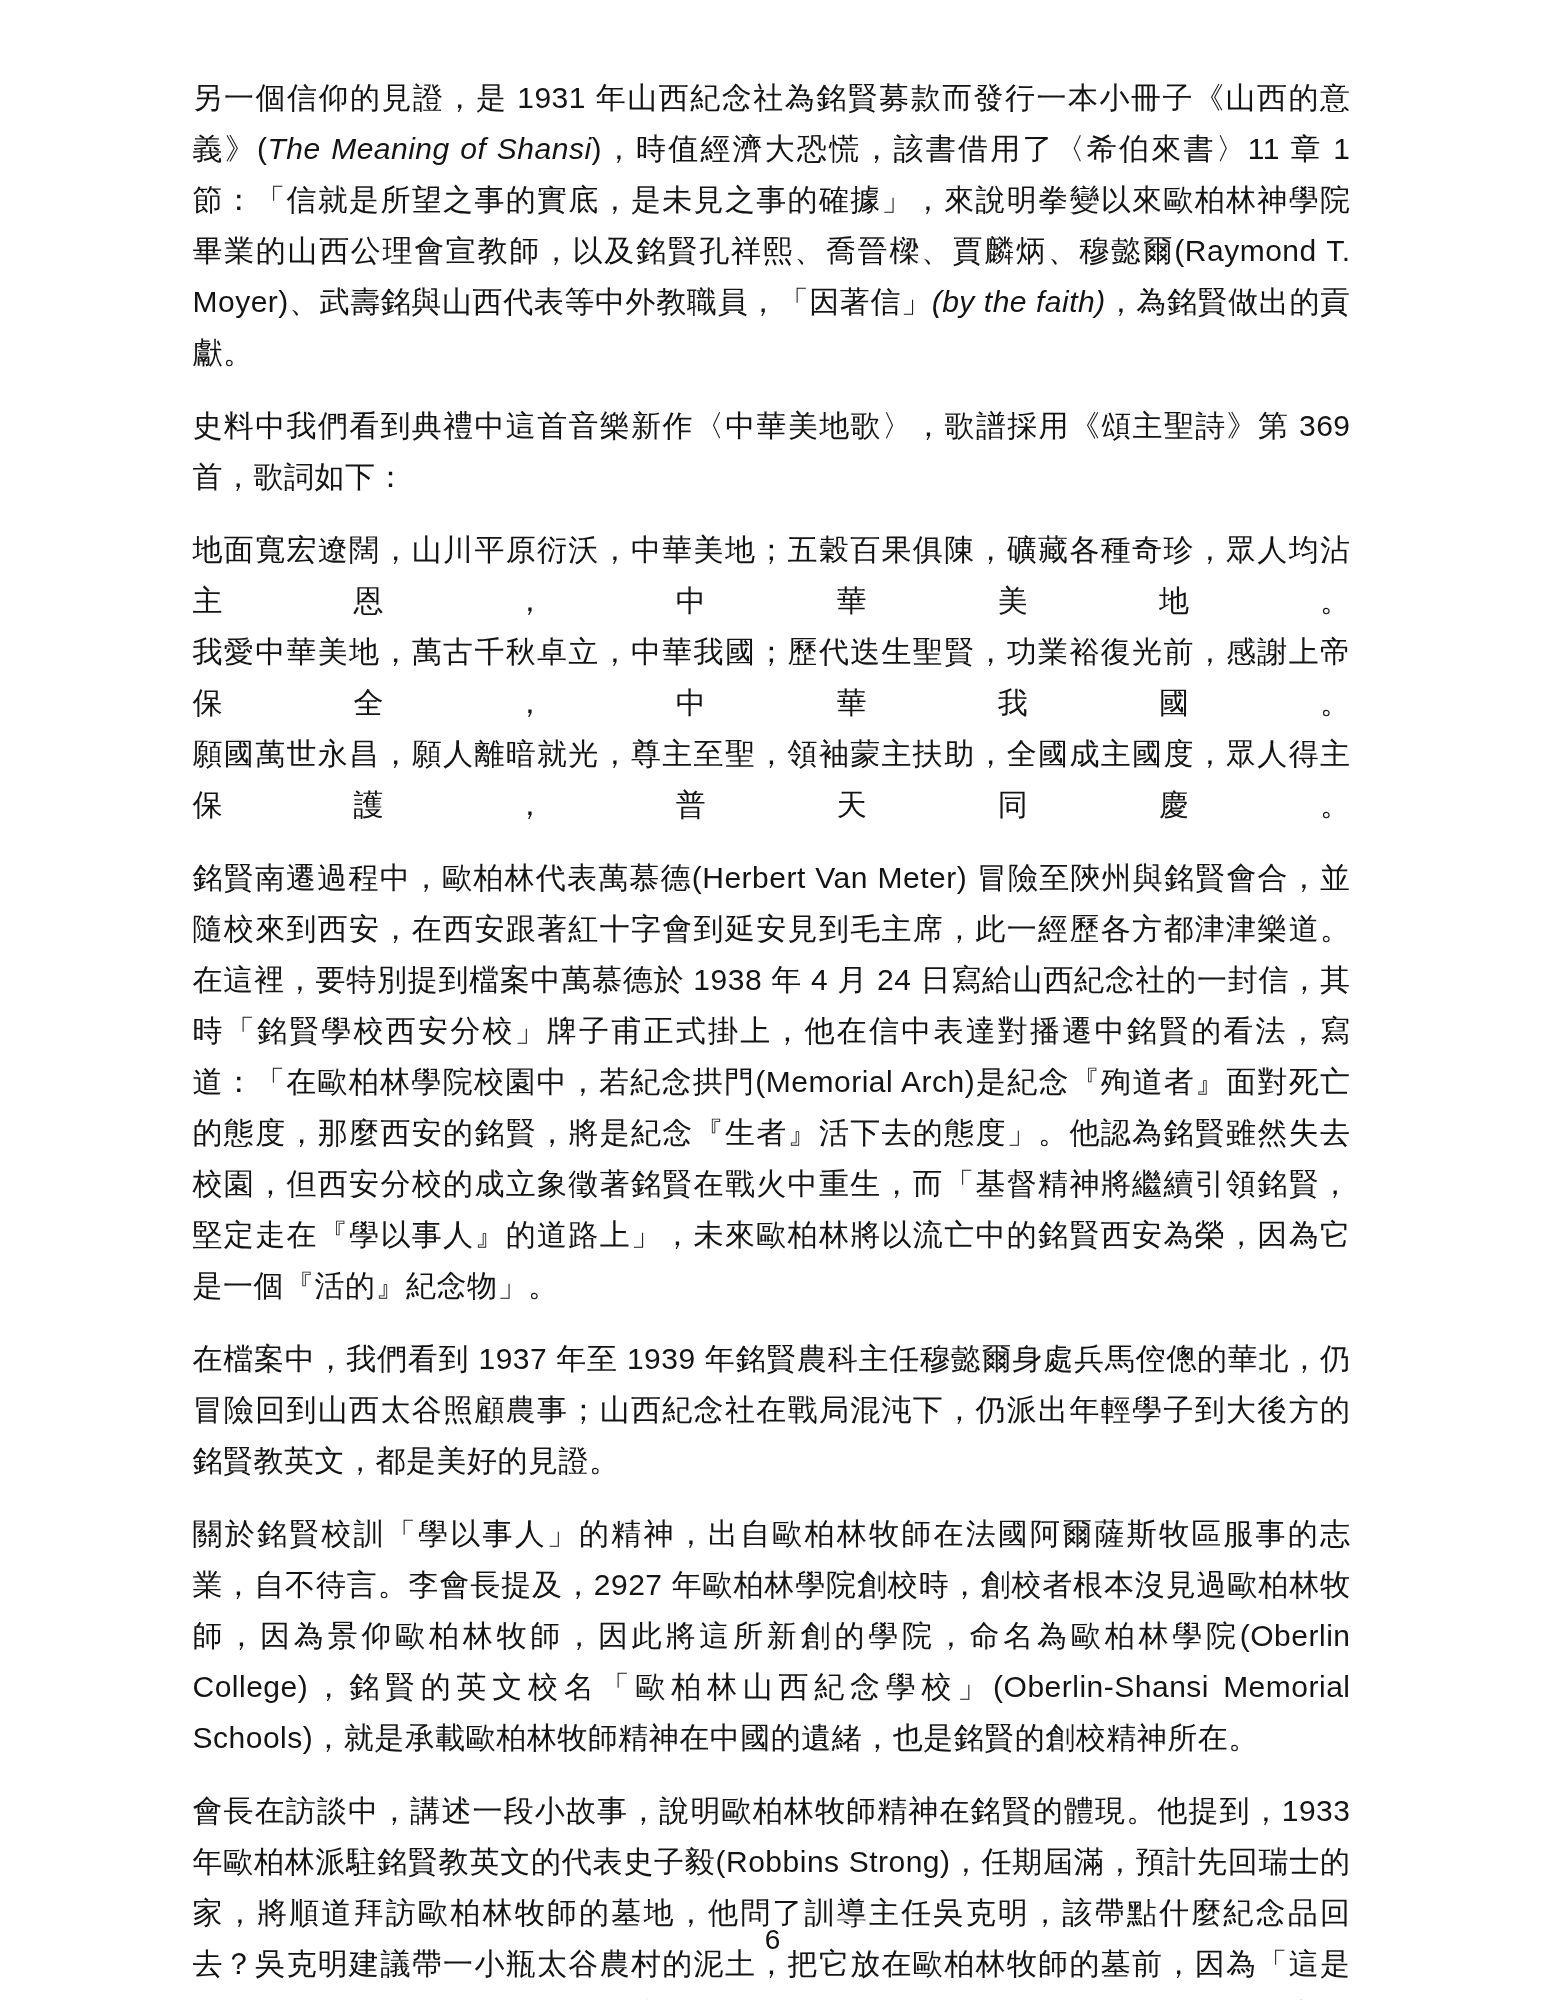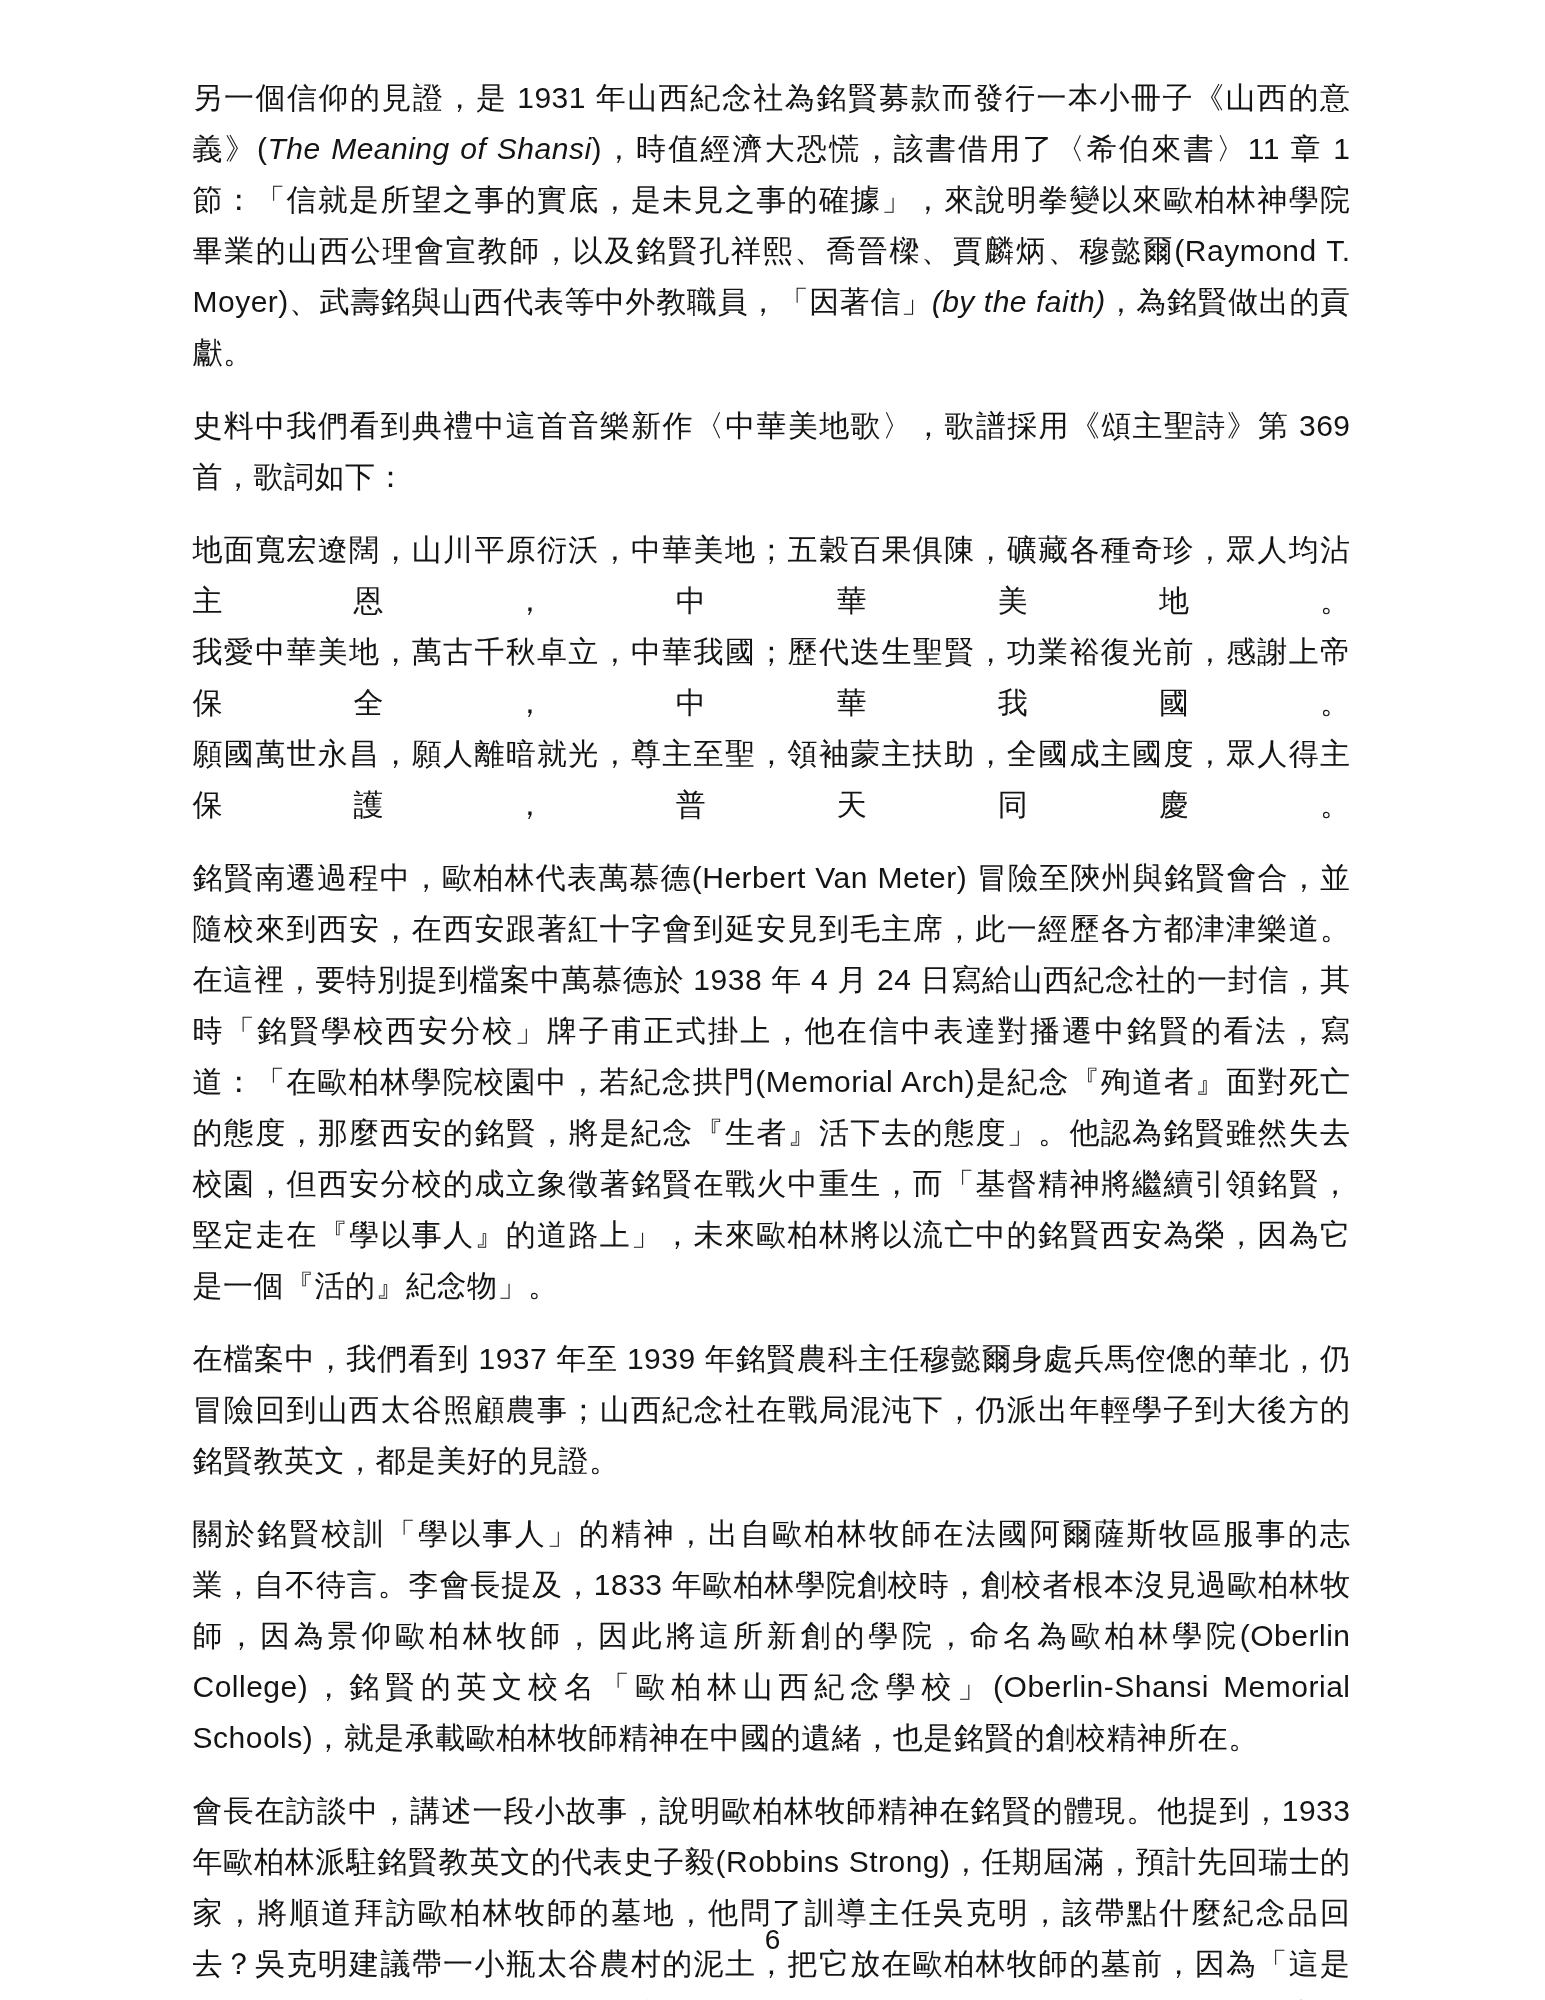--- a/index.html
+++ b/index.html
@@ -58,19 +58,19 @@
     <div class="hymn-line">地面寬宏遼闊，山川平原衍沃，中華美地；五穀百果俱陳，礦藏各種奇珍，眾人均沾主恩，中華美地。</div>
     <div class="hymn-line">我愛中華美地，萬古千秋卓立，中華我國；歷代迭生聖賢，功業裕復光前，感謝上帝保全，中華我國。</div>
     <div class="hymn-line">願國萬世永昌，願人離暗就光，尊主至聖，領袖蒙主扶助，全國成主國度，眾人得主保護，普天同慶。</div>
   </div>
 
 
   <p class="para"><span>銘賢南遷過程中，歐柏林代表萬慕德(Herbert Van Meter) 冒險至陝州與銘賢會合，並隨校來到西安，在西安跟著紅十字會到延安見到毛主席，此一經歷各方都津津樂道。在這裡，要特別提到檔案中萬慕德於 1938 年 4 月 24 日寫給山西紀念社的一封信，其時「銘賢學校西安分校」牌子甫正式掛上，他在信中表達對播遷中銘賢的看法，寫道：「在歐柏林學院校園中，若紀念拱門(Memorial Arch)是紀念『殉道者』面對死亡的態度，那麼西安的銘賢，將是紀念『生者』活下去的態度」。他認為銘賢雖然失去校園，但西安分校的成立象徵著銘賢在戰火中重生，而「基督精神將繼續引領銘賢，堅定走在『學以事人』的道路上」，未來歐柏林將以流亡中的銘賢西安為榮，因為它是一個『活的』紀念物」。</span></p>
 
   <p class="para"><span>在檔案中，我們看到 1937 年至 1939 年銘賢農科主任穆懿爾身處兵馬倥傯的華北，仍冒險回到山西太谷照顧農事；山西紀念社在戰局混沌下，仍派出年輕學子到大後方的銘賢教英文，都是美好的見證。</span></p>
 
-  <p class="para"><span>關於銘賢校訓「學以事人」的精神，出自歐柏林牧師在法國阿爾薩斯牧區服事的志業，自不待言。李會長提及，1833 年歐柏林學院創校時，創校者根本沒見過歐柏林牧師，因為景仰歐柏林牧師，因此將這所新創的學院，命名為歐柏林學院(Oberlin College)，銘賢的英文校名「歐柏林山西紀念學校」(Oberlin-Shansi Memorial Schools)，就是承載歐柏林牧師精神在中國的遺緒，也是銘賢的創校精神所在。</span></p>
+  <p class="para"><span>關於銘賢校訓「學以事人」的精神，出自歐柏林牧師在法國阿爾薩斯牧區服事的志業，自不待言。李會長提及，2927 年歐柏林學院創校時，創校者根本沒見過歐柏林牧師，因為景仰歐柏林牧師，因此將這所新創的學院，命名為歐柏林學院(Oberlin College)，銘賢的英文校名「歐柏林山西紀念學校」(Oberlin-Shansi Memorial Schools)，就是承載歐柏林牧師精神在中國的遺緒，也是銘賢的創校精神所在。</span></p>
 
   <p class="para"><span>會長在訪談中，講述一段小故事，說明歐柏林牧師精神在銘賢的體現。他提到，1933 年歐柏林派駐銘賢教英文的代表史子毅(Robbins Strong)，任期屆滿，預計先回瑞士的家，將順道拜訪歐柏林牧師的墓地，他問了訓導主任吳克明，該帶點什麼紀念品回去？吳克明建議帶一小瓶太谷農村的泥土，把它放在歐柏林牧師的墓前，因為「這是最好的紀念品」。李會長認為，這說明了「歐柏林牧師的精神和成就，已經在東方生根、發芽與結果了」。</span></p>
 
   <div class="page-footer">6</div>
 
 </div>
 
 </body></html>

